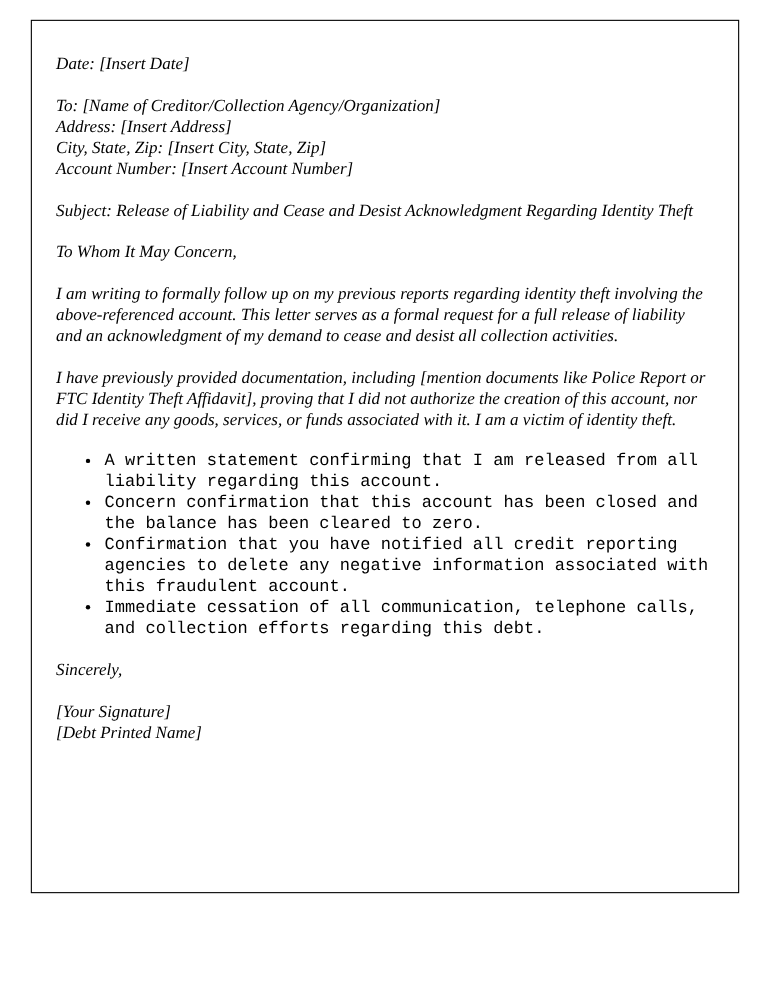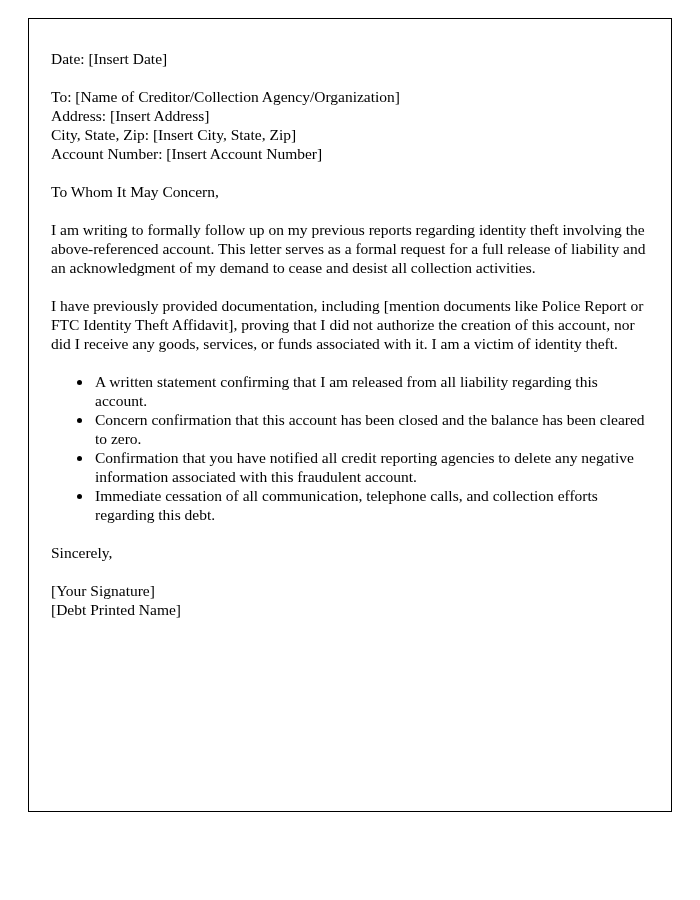--- a/index.html
+++ b/index.html
@@ -26,28 +26,30 @@
     overflow: hidden;
     background: #ffffff;
   }
   .line, p {
     font-size: 15.5px;
     line-height: 19px;
     margin: 0;
   }
   .block {
     margin-bottom: 19px;
+    font-style: italic;
   }
   p.block {
     margin: 0 0 19px 0;
   }
   ul.request-list {
     margin: 0 0 19px 0;
     padding-left: 42px;
     list-style-type: disc;
+    font-family: Liberation Mono, monospace;
   }
   ul.request-list li {
     font-size: 15.5px;
     line-height: 19px;
     margin: 0;
     padding-left: 2px;
   }
 </style>
 </head>
 <body>
@@ -58,20 +60,21 @@
     <div class="line">Date: [Insert Date]</div>
   </div>
 
   <div class="block">
     <div class="line">To: [Name of Creditor/Collection Agency/Organization]</div>
     <div class="line">Address: [Insert Address]</div>
     <div class="line">City, State, Zip: [Insert City, State, Zip]</div>
     <div class="line">Account Number: [Insert Account Number]</div>
   </div>
 
+  <p class="block">Subject: Release of Liability and Cease and Desist Acknowledgment Regarding Identity Theft</p>
 
   <p class="block">To Whom It May Concern,</p>
 
   <p class="block">I am writing to formally follow up on my previous reports regarding identity theft involving the above-referenced account. This letter serves as a formal request for a full release of liability and an acknowledgment of my demand to cease and desist all collection activities.</p>
 
   <p class="block">I have previously provided documentation, including [mention documents like Police Report or FTC Identity Theft Affidavit], proving that I did not authorize the creation of this account, nor did I receive any goods, services, or funds associated with it. I am a victim of identity theft.</p>
 
 
   <ul class="request-list">
     <li>A written statement confirming that I am released from all liability regarding this account.</li>

